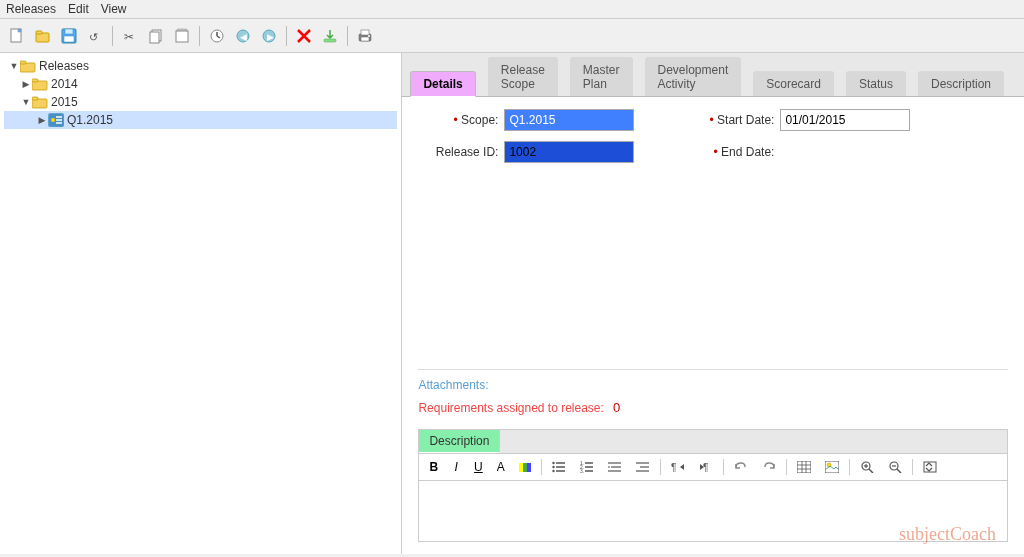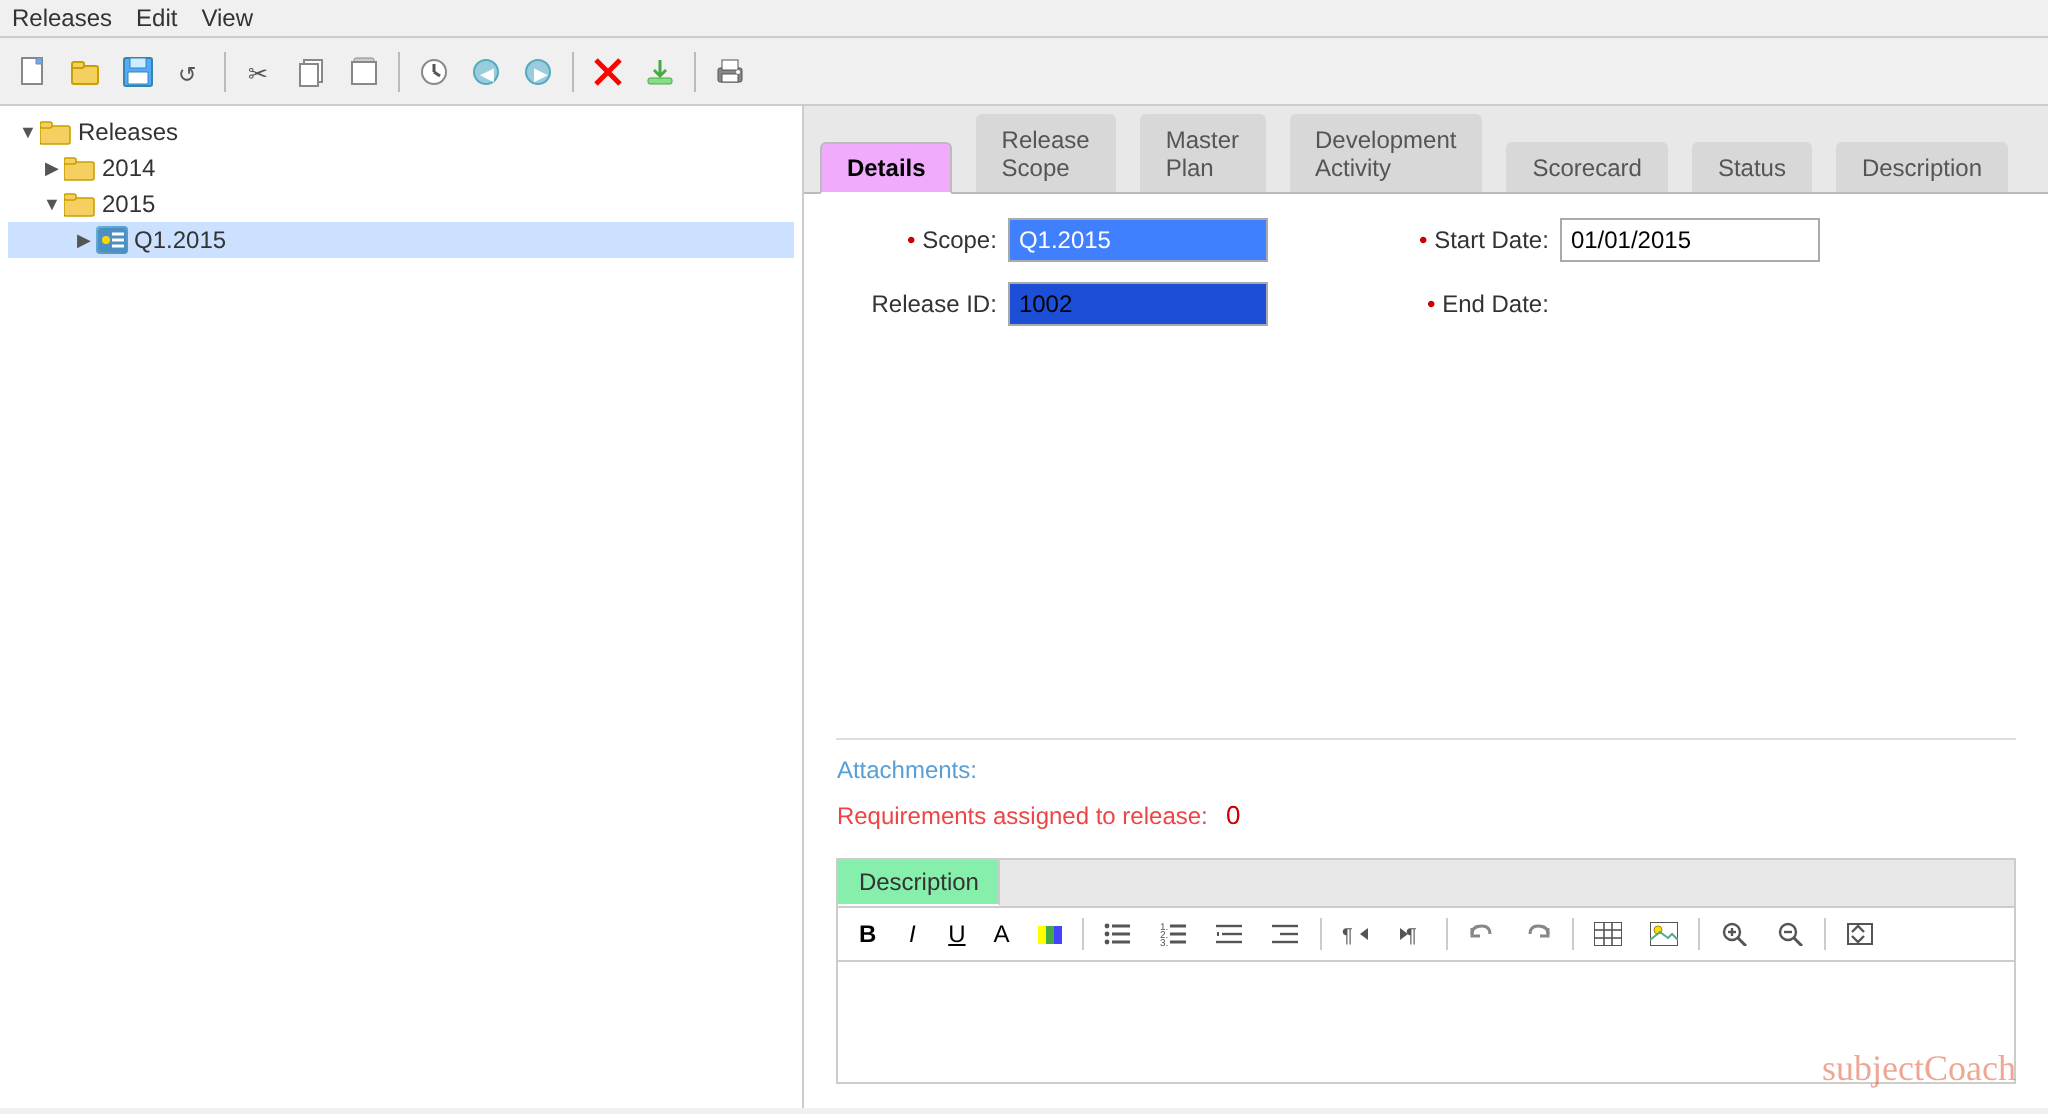--- a/index.html
+++ b/index.html
@@ -62,21 +62,21 @@
     .desc-tab.active { background: #86efac; border-bottom: 1px solid #fff; }
     .desc-toolbar { display: flex; align-items: center; padding: 3px 4px; border-bottom: 1px solid #ccc; gap: 2px; flex-wrap: wrap; }
     .desc-btn { padding: 2px 5px; font-size: 12px; cursor: pointer; border: 1px solid transparent; background: transparent; min-width: 20px; text-align: center; display: inline-flex; align-items: center; justify-content: center; }
     .desc-btn.bold-btn { font-weight: bold; }
     .desc-btn.italic-btn { font-style: italic; }
     .desc-btn.underline-btn { text-decoration: underline; }
     .desc-separator { width: 1px; height: 16px; background: #ccc; margin: 0 2px; }
     .desc-editor { height: 60px; }
 
     
-    .watermark { position: absolute; bottom: 12px; right: 16px; font-size: 18px; color: rgba(150,150,150,0.5); font-family: Georgia, serif; }
+    .watermark { position: absolute; bottom: 12px; right: 28px; font-size: 18px; color: rgba(150,150,150,0.5); font-family: Georgia, serif; }
     .watermark span { color: rgba(220,80,40,0.5); }
   </style>
 </head>
 <body>
 
 <div class="menu-bar">
   <span>Releases</span>
   <span>Edit</span>
   <span>View</span>
 </div>

